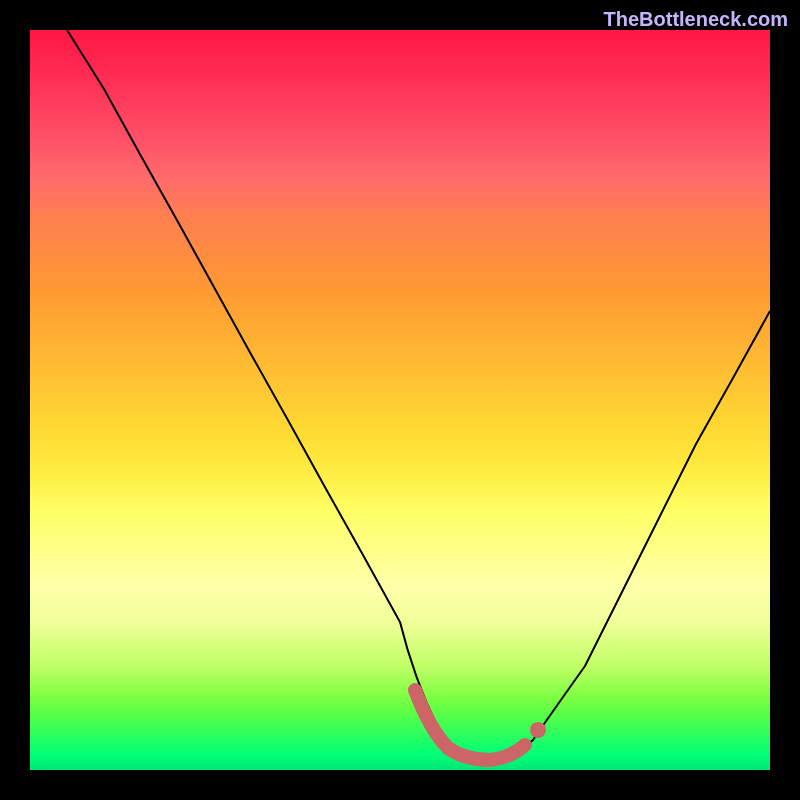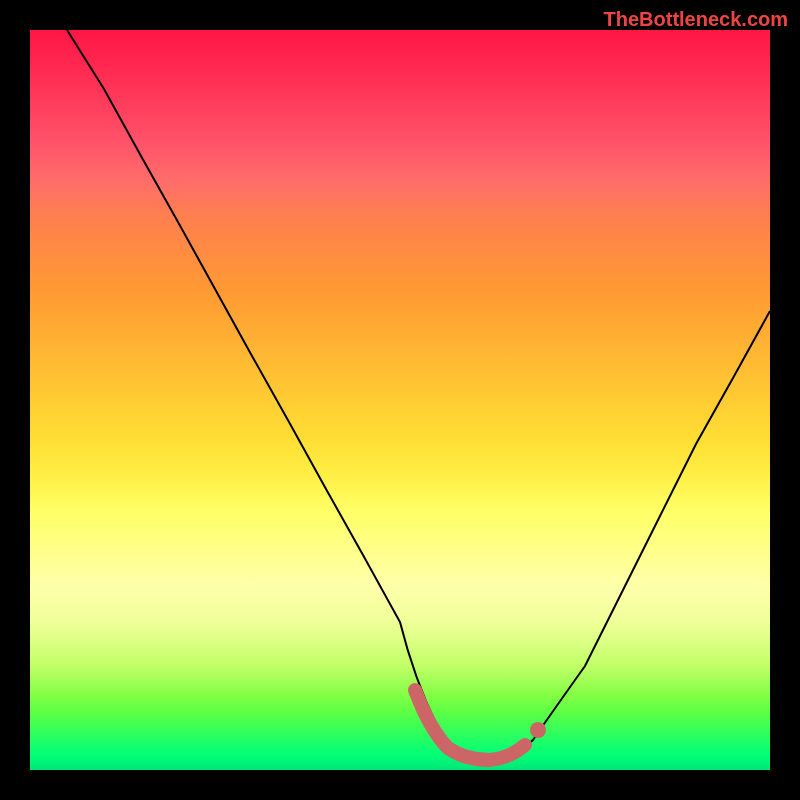--- a/index.html
+++ b/index.html
@@ -15,21 +15,21 @@
       overflow: hidden;
     }
     
     .watermark {
       position: absolute;
       top: 8px;
       right: 12px;
       font-family: Arial, sans-serif;
       font-size: 20px;
       font-weight: bold;
-      color: #ef4444;
+      color: #c4b5fd;
       z-index: 10;
     }
     
     .plot-area {
       position: absolute;
       left: 30px;
       top: 30px;
       width: 740px;
       height: 740px;
       overflow: hidden;

